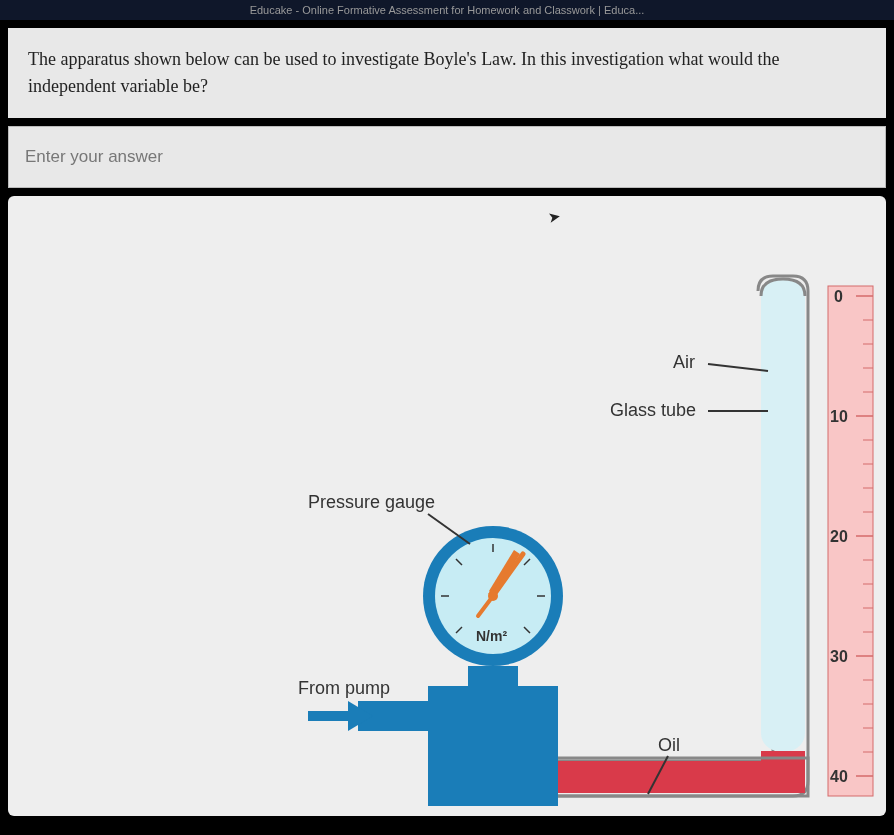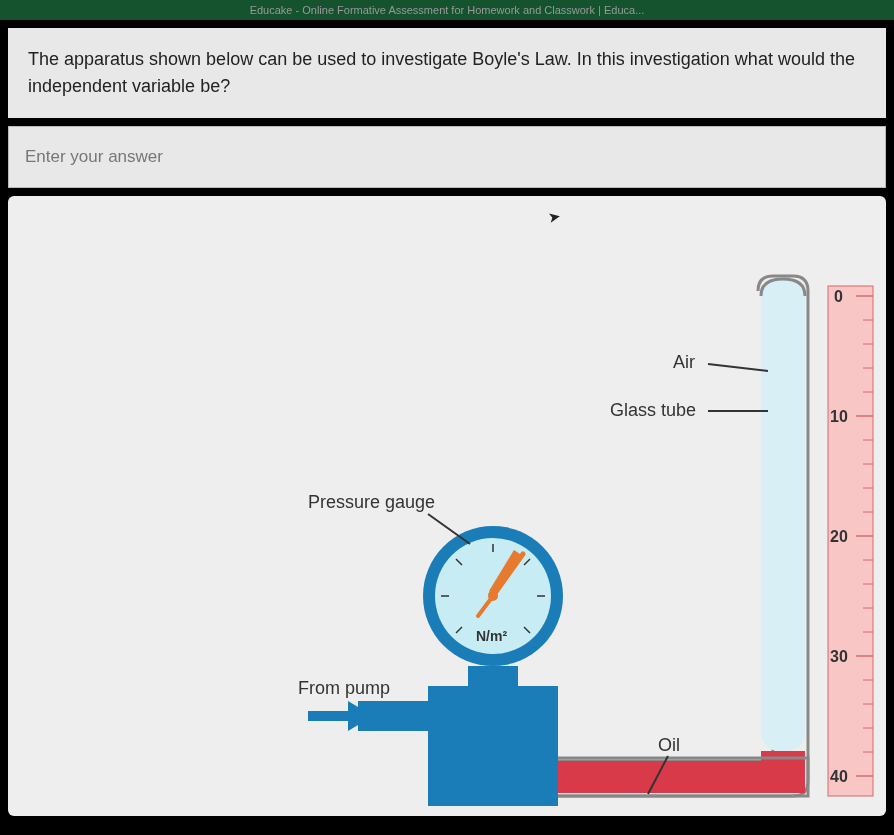--- a/index.html
+++ b/index.html
@@ -4,35 +4,36 @@
   <style>
     * { margin: 0; padding: 0; box-sizing: border-box; }
     body {
       font-family: Arial, Helvetica, sans-serif;
       background: #000;
       width: 894px;
       height: 835px;
       overflow: hidden;
     }
     .tab-title {
-      background: #14532d;
+      background: #0f172a;
       color: #999;
       font-size: 11px;
       padding: 4px 10px;
       text-align: center;
       white-space: nowrap;
       overflow: hidden;
     }
     .question-card {
       background: #e8e8e8;
       margin: 8px;
       padding: 18px 20px;
       font-size: 18px;
       color: #222;
       line-height: 1.5;
+      font-family: Liberation Serif, serif;
     }
     .answer-card {
       background: #e8e8e8;
       margin: 8px;
       padding: 0;
     }
     .answer-input {
       width: 100%;
       border: 1px solid #bbb;
       padding: 20px 16px;

